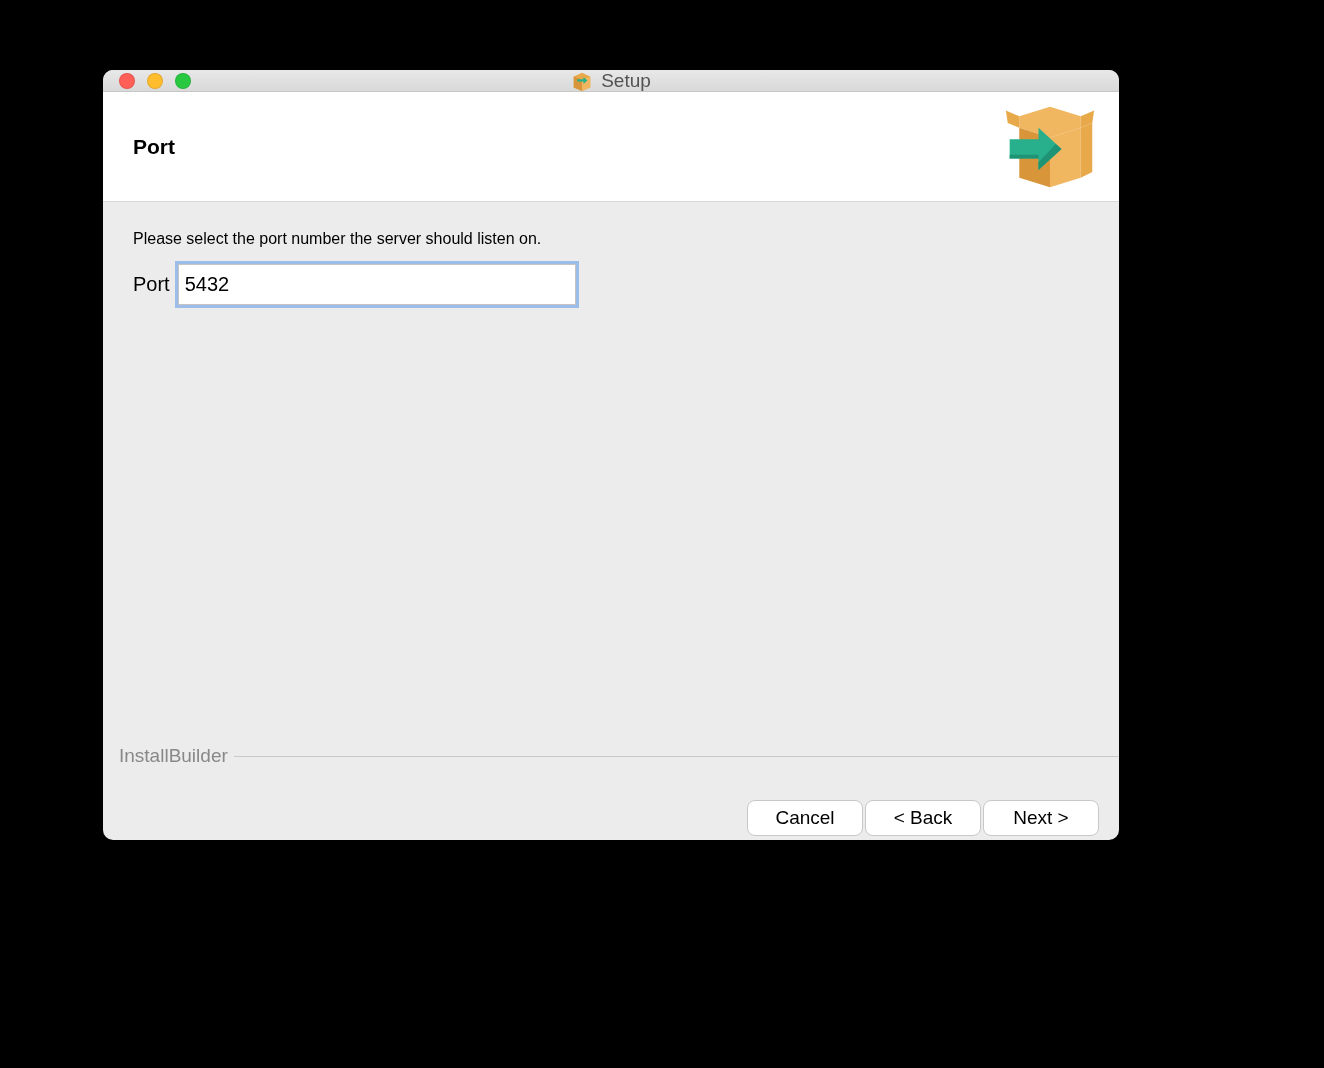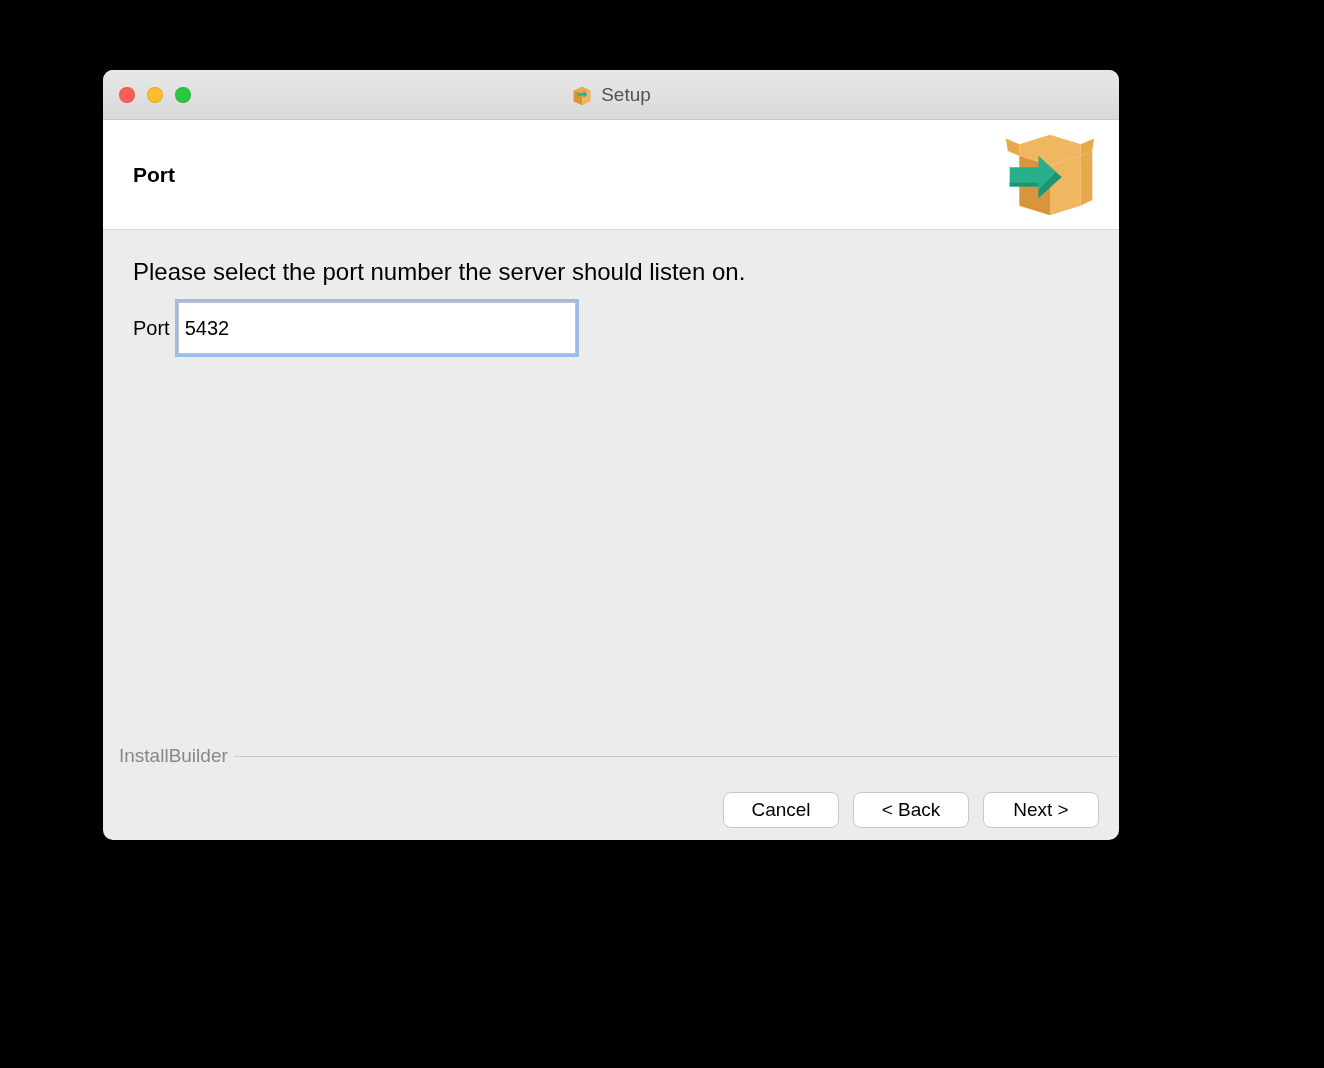--- a/index.html
+++ b/index.html
@@ -17,21 +17,21 @@
       width: 1016px;
       height: 770px;
       background: #ececec;
       border-radius: 10px;
       overflow: hidden;
       box-shadow: 0 20px 60px rgba(0,0,0,0.5);
       display: flex;
       flex-direction: column;
     }
     .titlebar {
-      height: 50px;
+      height: 22px;
       background: linear-gradient(#e8e8e8, #d9d9d9);
       border-bottom: 1px solid #c7c7c7;
       display: flex;
       align-items: center;
       position: relative;
     }
     .traffic-lights {
       display: flex;
       gap: 12px;
       padding-left: 16px;
@@ -62,50 +62,50 @@
       padding: 0 18px 0 30px;
     }
     .header-title { font-size: 21px; font-weight: 700; color: #000; }
     .header-icon svg { width: 102px; height: 96px; display: block; }
 
     .content {
       flex: 1;
       padding: 28px 30px 0 30px;
       position: relative;
     }
-    .instruction { font-size: 24px; color: #000; margin-bottom: 16px; }
+    .instruction { font-size: 16px; color: #000; margin-bottom: 16px; }
     .field-row { display: flex; align-items: center; gap: 8px; }
     .field-label { font-size: 20px; color: #000; }
     .port-input {
       font-size: 20px;
       font-family: inherit;
       width: 398px;
-      height: 52px;
+      height: 41px;
       padding: 2px 6px;
       border: 1px solid #c4c4c4;
       outline: 3px solid #9bbde8;
       outline-offset: 0;
       background: #fff;
     }
 
     .divider-row {
       position: absolute;
       top: 675px;
       left: 0; right: 0;
       display: flex;
       align-items: center;
     }
     .divider-label { font-size: 19px; color: #888; padding-left: 16px; padding-right: 6px;}
     .divider-line { flex: 1; height: 1px; background: #c9c9c9; }
 
     .footer {
       display: flex;
       justify-content: flex-end;
-      gap: 14px;
-      padding: 18px 20px 12px 20px;
+      gap: 2px;
+      padding: 18px 20px 4px 20px;
     }
     .btn {
       font-size: 19px;
       font-family: inherit;
       background: #fff;
       border: 1px solid #c8c8c8;
       border-radius: 8px;
       padding: 6px 24px;
       min-width: 116px;
       cursor: pointer;

